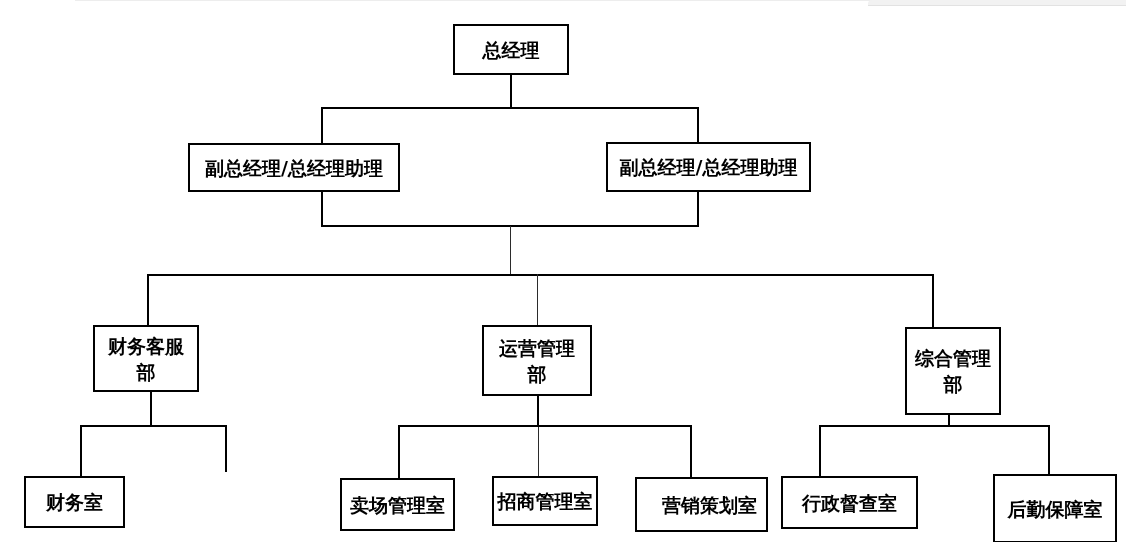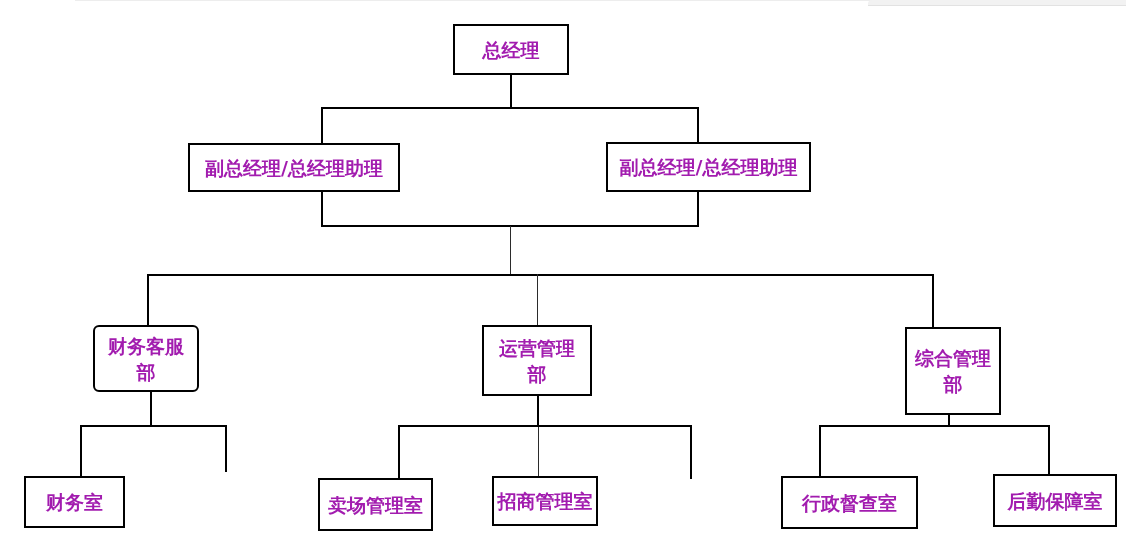--- a/index.html
+++ b/index.html
@@ -15,21 +15,21 @@
     position: absolute;
     box-sizing: border-box;
     border: 2px solid #000000;
     background: #ffffff;
     display: flex;
     flex-direction: column;
     align-items: center;
     justify-content: center;
     font-weight: bold;
     font-size: 19px;
-    color: #a21caf;
+    color: #000000;
     text-align: center;
     line-height: 26px;
     white-space: nowrap;
   }
   .vline, .hline { position: absolute; background: #000000; }
   .vline { width: 2px; }
   .hline { height: 2px; }
   .thin { width: 1px; background: #2b2b2b; }
   .edge-strip {
     position: absolute;
@@ -82,50 +82,53 @@
   </div>
 
   <div class="node" style="left:188px; top:143px; width:212px; height:49px;">
     <span>副总经理/总经理助理</span>
   </div>
 
   <div class="node" style="left:606px; top:142px; width:205px; height:50px;">
     <span>副总经理/总经理助理</span>
   </div>
 
-  <div class="node" style="left:93px; top:325px; width:106px; height:67px;border-radius:6px;">
+  <div class="node" style="left:93px; top:325px; width:106px; height:67px;">
     <span>财务客服</span>
     <span>部</span>
   </div>
 
   <div class="node" style="left:482px; top:325px; width:110px; height:71px;">
     <span>运营管理</span>
     <span>部</span>
   </div>
 
   <div class="node" style="left:905px; top:327px; width:96px; height:88px;">
     <span>综合管理</span>
     <span>部</span>
   </div>
 
   <div class="node" style="left:24px; top:476px; width:101px; height:52px;">
     <span>财务室</span>
   </div>
 
 
-  <div class="node" style="left:318px; top:478px; width:115px; height:53px;">
+  <div class="node" style="left:340px; top:478px; width:115px; height:53px;">
     <span>卖场管理室</span>
   </div>
 
   <div class="node" style="left:492px; top:476px; width:106px; height:50px;">
     <span>招商管理室</span>
   </div>
 
+  <div class="node" style="left:635px; top:477px; width:133px; height:55px; padding-left:16px;">
+    <span>营销策划室</span>
+  </div>
 
   <div class="node" style="left:781px; top:476px; width:137px; height:53px;">
     <span>行政督查室</span>
   </div>
 
-  <div class="node" style="left:993px; top:474px; width:124px; height:53px;">
+  <div class="node" style="left:993px; top:474px; width:124px; height:69px;">
     <span>后勤保障室</span>
   </div>
 
 </div>
 
 </body></html>

